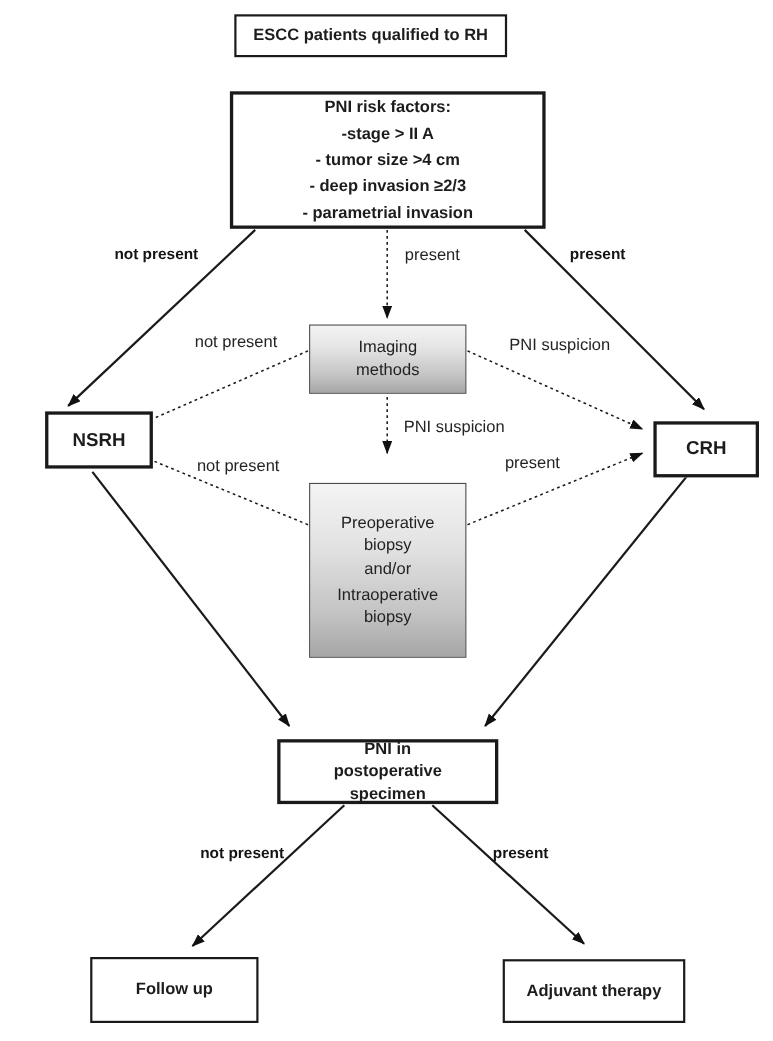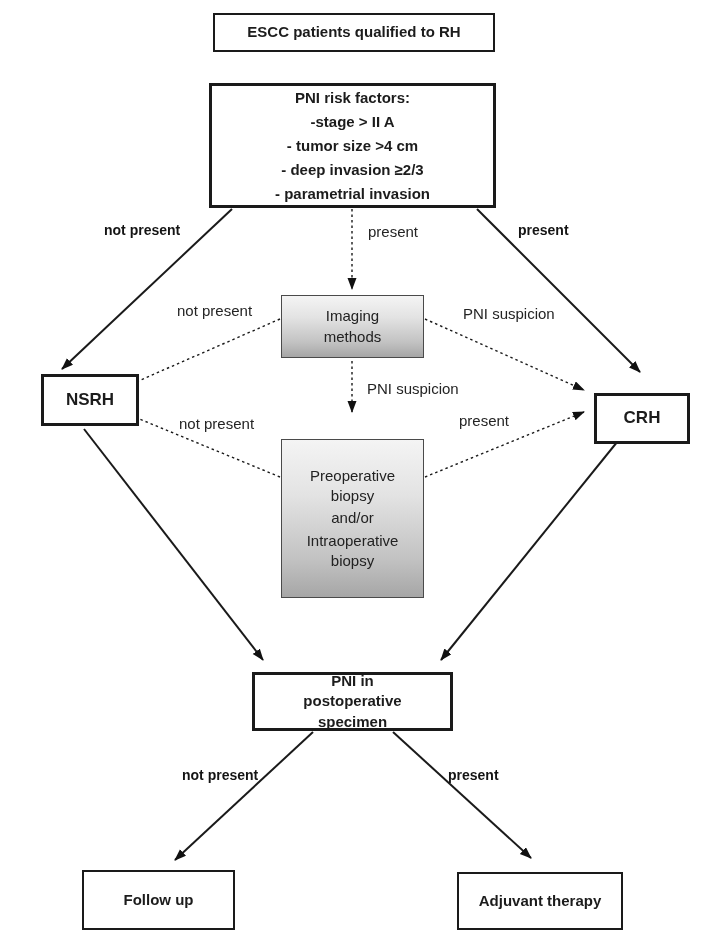--- a/index.html
+++ b/index.html
@@ -20,32 +20,32 @@
     border:2px solid #1a1a1a;
     display:flex;
     flex-direction:column;
     align-items:center;
     justify-content:center;
     text-align:center;
     box-sizing:border-box;
     line-height:1.35;
   }
   .bold{font-weight:bold;}
-  .box-escc{left:213px;top:13px;width:282px;height:39px;font-size:15px;font-weight:bold;}
+  .box-escc{left:213px;top:13px;width:248px;height:39px;font-size:15px;font-weight:bold;}
   .box-risk{left:209px;top:83px;width:287px;height:125px;border-width:3px;font-size:15px;font-weight:bold;}
   .box-risk .risk-line{line-height:24px;}
   .gradient-box{
     background:linear-gradient(180deg,#f4f4f4 0%,#e3e3e3 35%,#c3c3c3 75%,#a6a6a6 100%);
     border:1.5px solid #4a4a4a;
     font-size:15px;
     color:#222;
   }
   .box-imaging{left:281px;top:295px;width:143px;height:63px;padding:0 18px;text-align:center;}
   .box-nsrh{left:14px;top:374px;width:98px;height:52px;border-width:3px;font-size:17px;font-weight:bold;margin-left:27px;}
-  .box-crh{left:594px;top:393px;width:96px;height:51px;border-width:3px;font-size:17px;font-weight:bold;}
+  .box-crh{left:594px;top:383px;width:96px;height:51px;border-width:3px;font-size:17px;font-weight:bold;}
   .box-biopsy{left:281px;top:419px;width:143px;height:159px;padding:26px 16px;justify-content:space-between;margin-top:20px;}
   .box-pnipost{left:252px;top:672px;width:201px;height:59px;border-width:3px;font-size:15px;font-weight:bold;padding:0 26px;}
   .box-follow{left:82px;top:870px;width:153px;height:60px;font-size:15px;font-weight:bold;}
   .box-adjuvant{left:457px;top:872px;width:166px;height:58px;font-size:15px;font-weight:bold;}
   .edge-label{
     position:absolute;
     white-space:nowrap;
     font-size:15px;
     color:#242424;
   }

